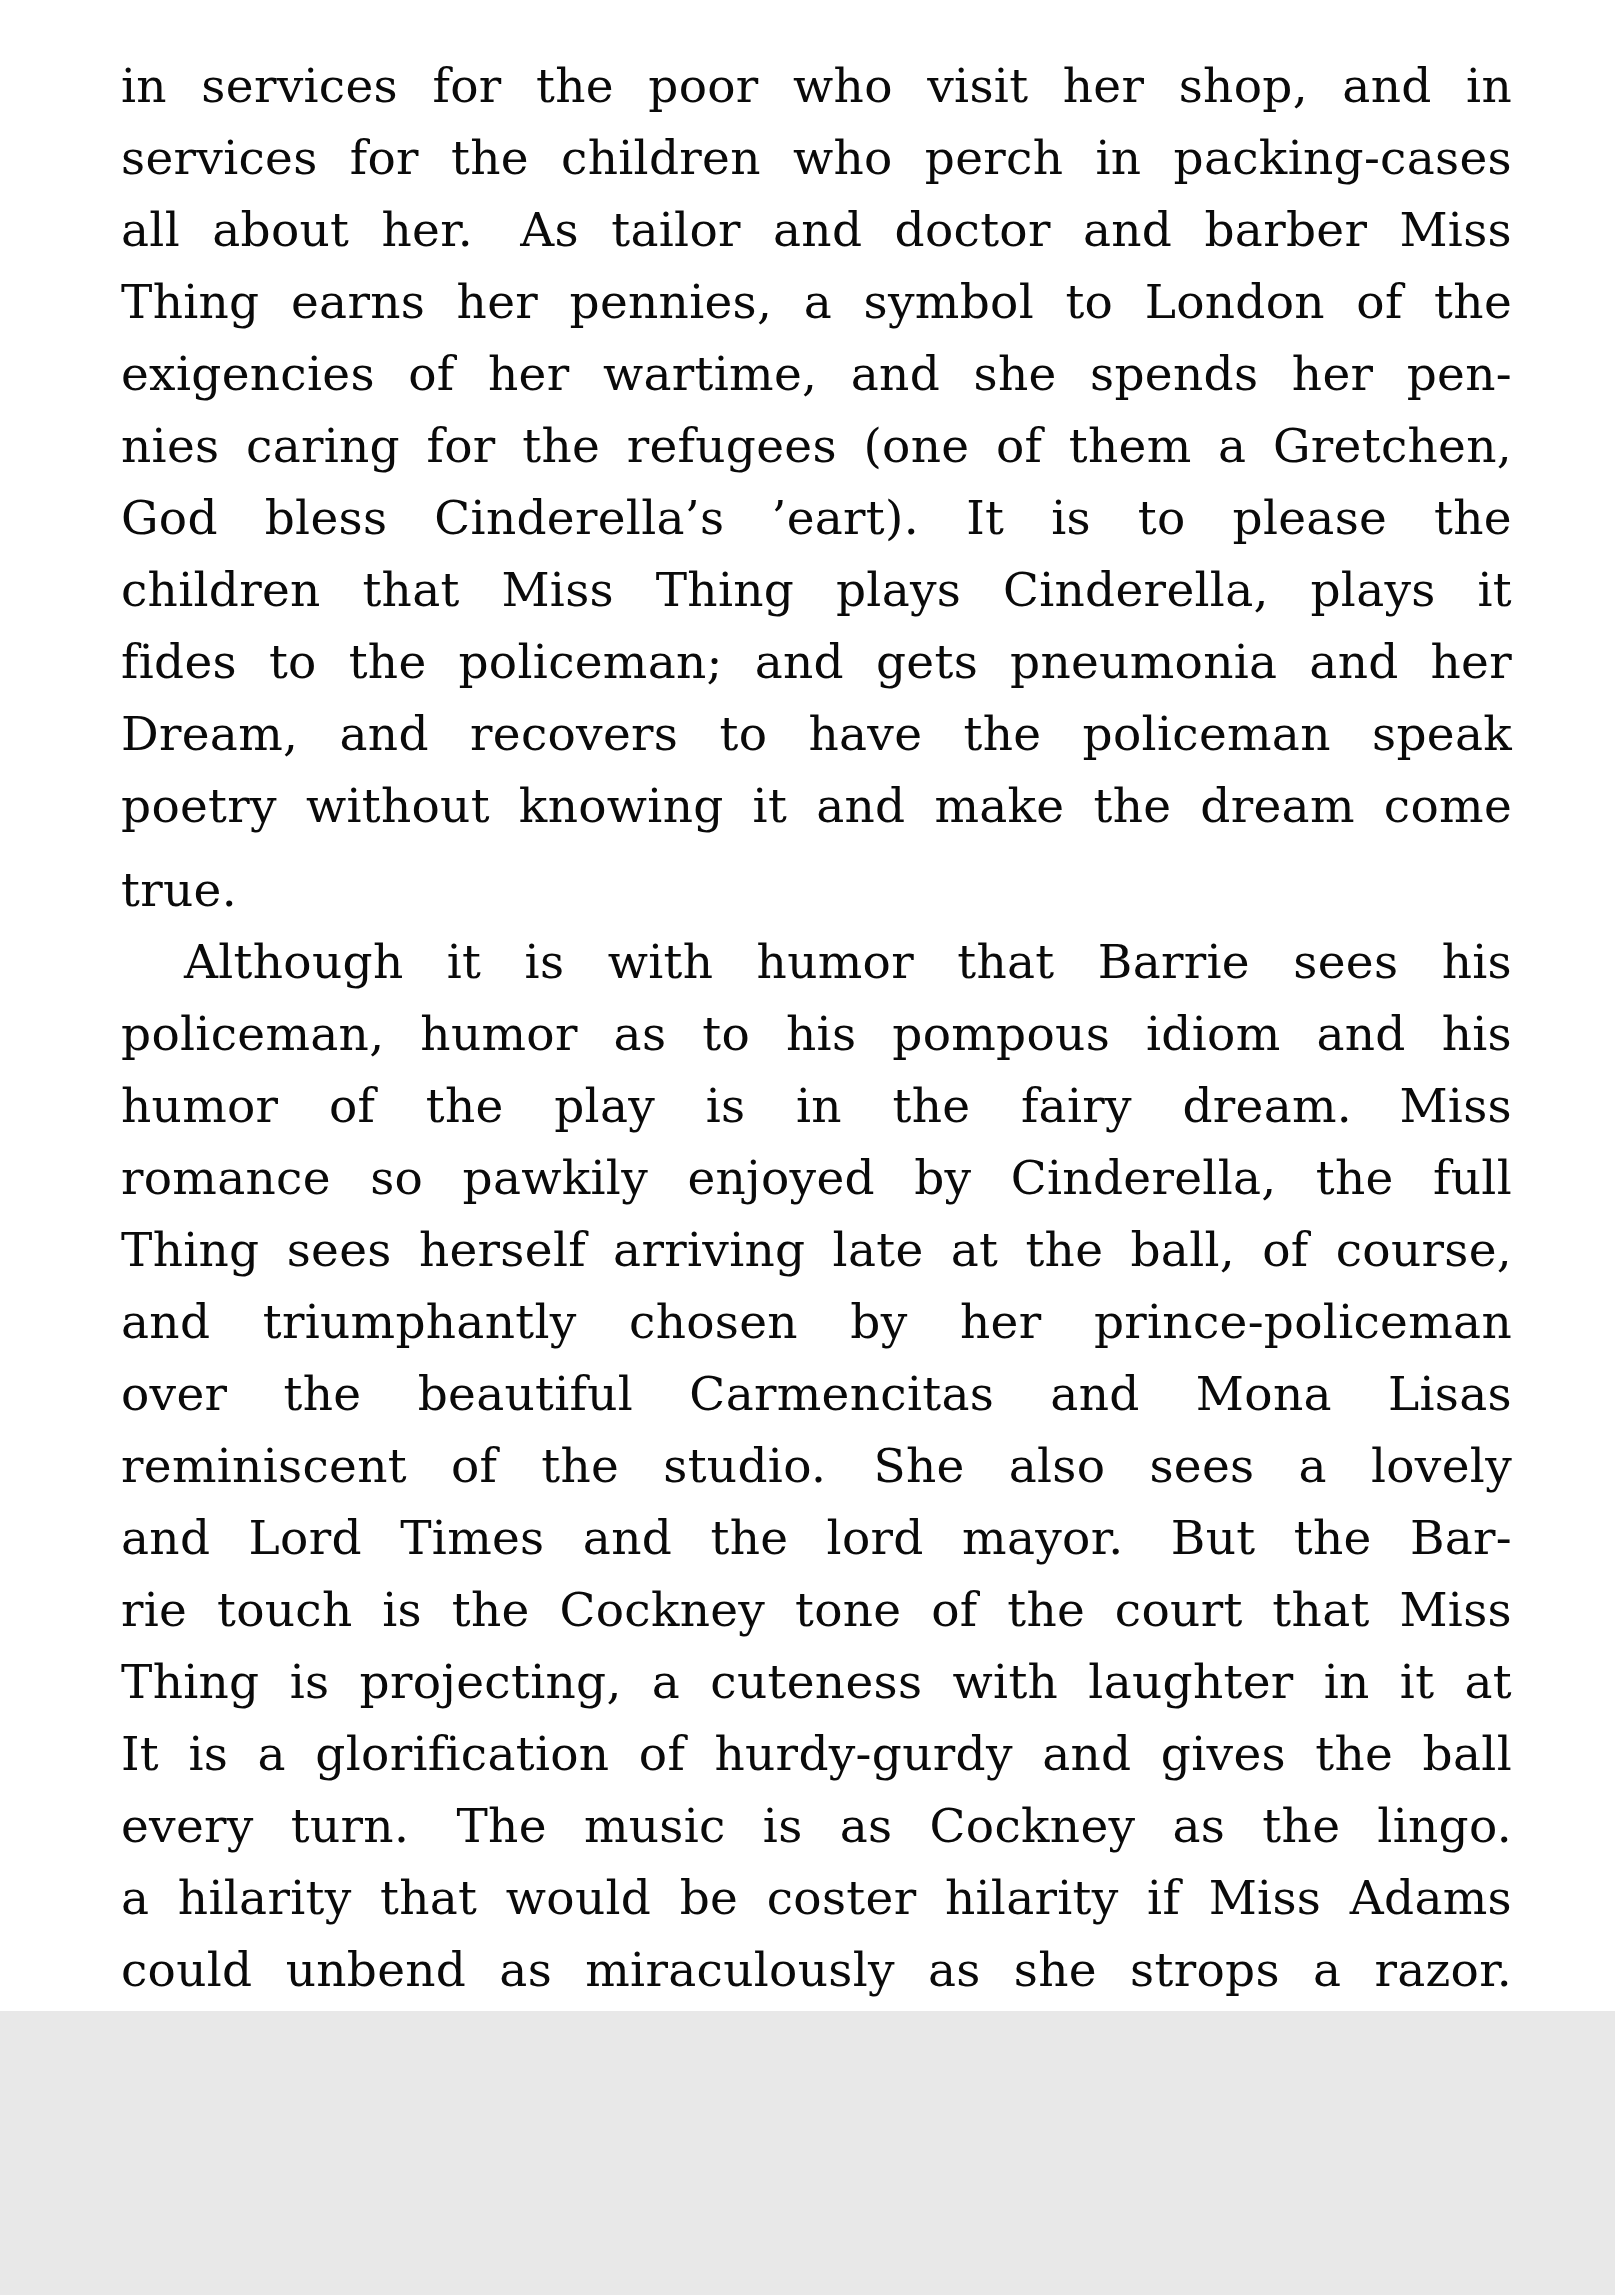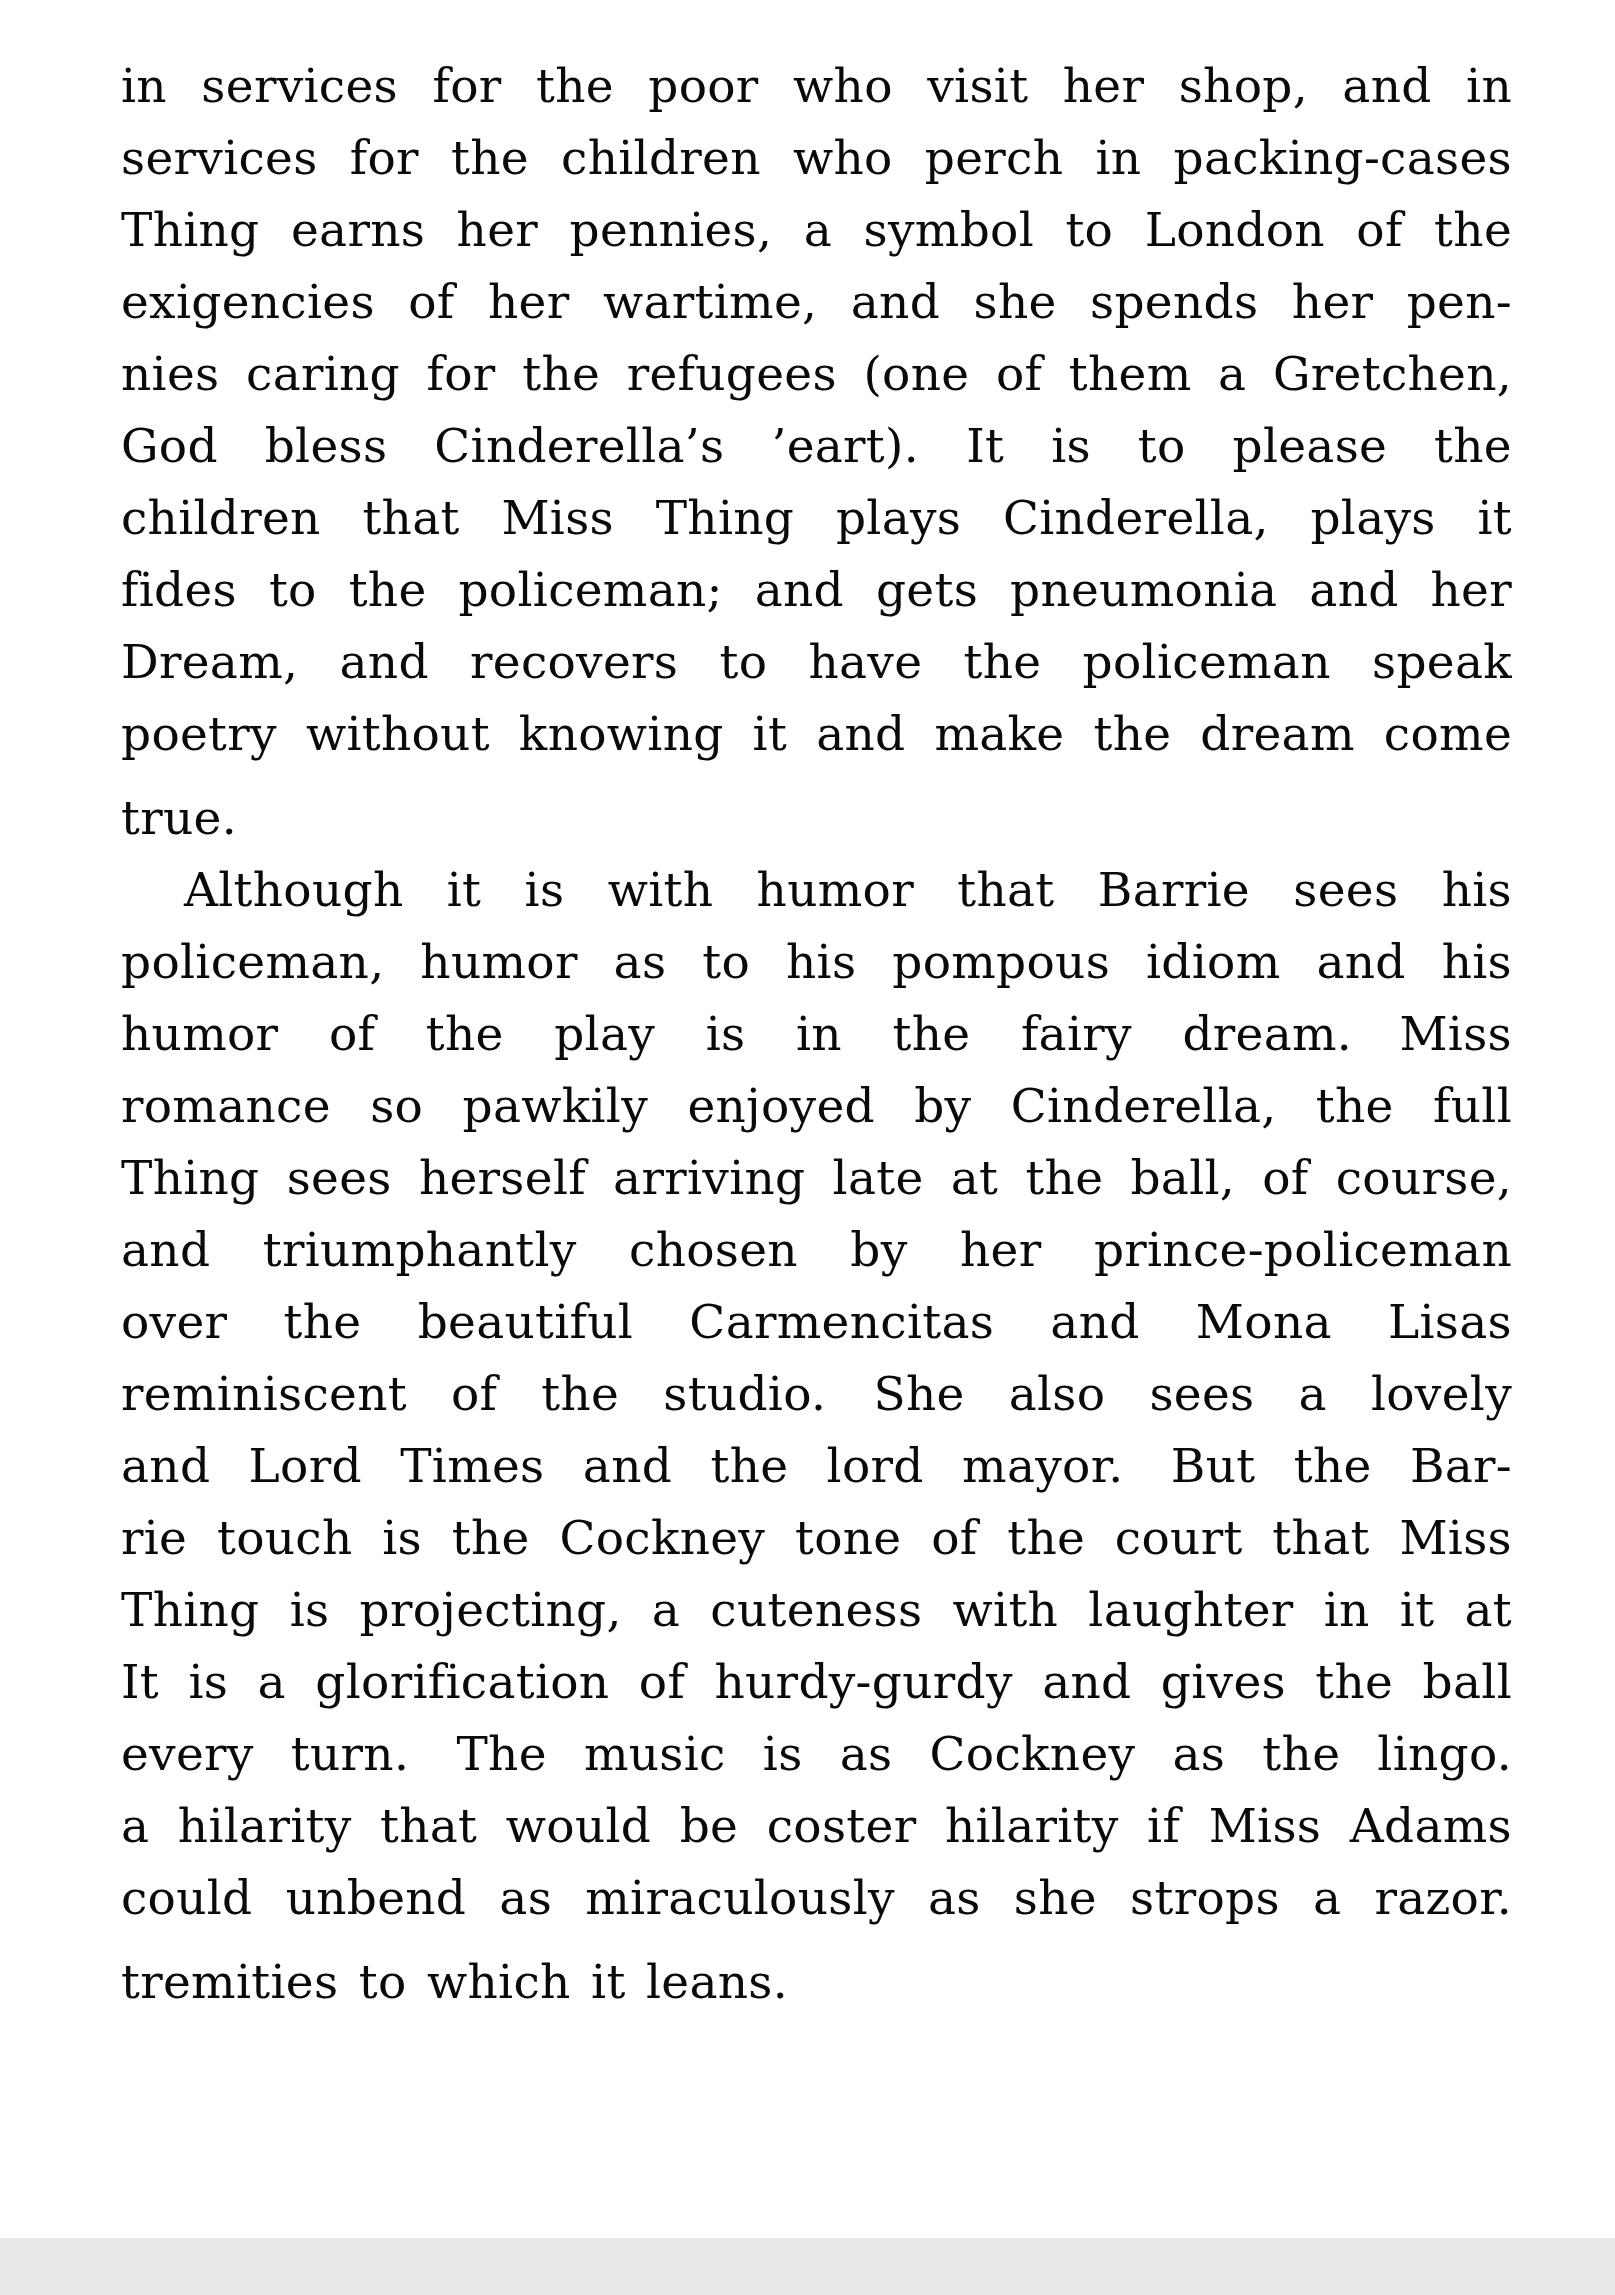--- a/index.html
+++ b/index.html
@@ -3,21 +3,21 @@
 <meta charset="utf-8">
 <style>
   html, body {
     margin: 0;
     padding: 0;
     background: #e8e8e8;
   }
   .page {
     position: relative;
     width: 1615px;
-    height: 2238px;
+    height: 2011px;
     margin: 0 auto;
     background: #ffffff;
     box-sizing: border-box;
     padding: 50px 103px 0 121px;
     font-family: "DejaVu Serif", "Liberation Serif", serif;
     color: #0a0a0a;
   }
   .text-block {
     width: 100%;
   }
@@ -43,20 +43,21 @@
   }
 </style>
 </head>
 <body>
 
 <div class="page">
   <div class="text-block">
     <div class="paragraph">
         <div class="line">in services for the poor who visit her shop, and in</div>
         <div class="line">services for the children who perch in packing-cases</div>
+        <div class="line">all about her. As tailor and doctor and barber Miss</div>
         <div class="line">Thing earns her pennies, a symbol to London of the</div>
         <div class="line">exigencies of her wartime, and she spends her pen-</div>
         <div class="line">nies caring for the refugees (one of them a Gretchen,</div>
         <div class="line">God bless Cinderella’s ’eart). It is to please the</div>
         <div class="line">children that Miss Thing plays Cinderella, plays it</div>
         <div class="line">fides to the policeman; and gets pneumonia and her</div>
         <div class="line">Dream, and recovers to have the policeman speak</div>
         <div class="line">poetry without knowing it and make the dream come</div>
         <div class="line last-line">true.</div>
       </div>

